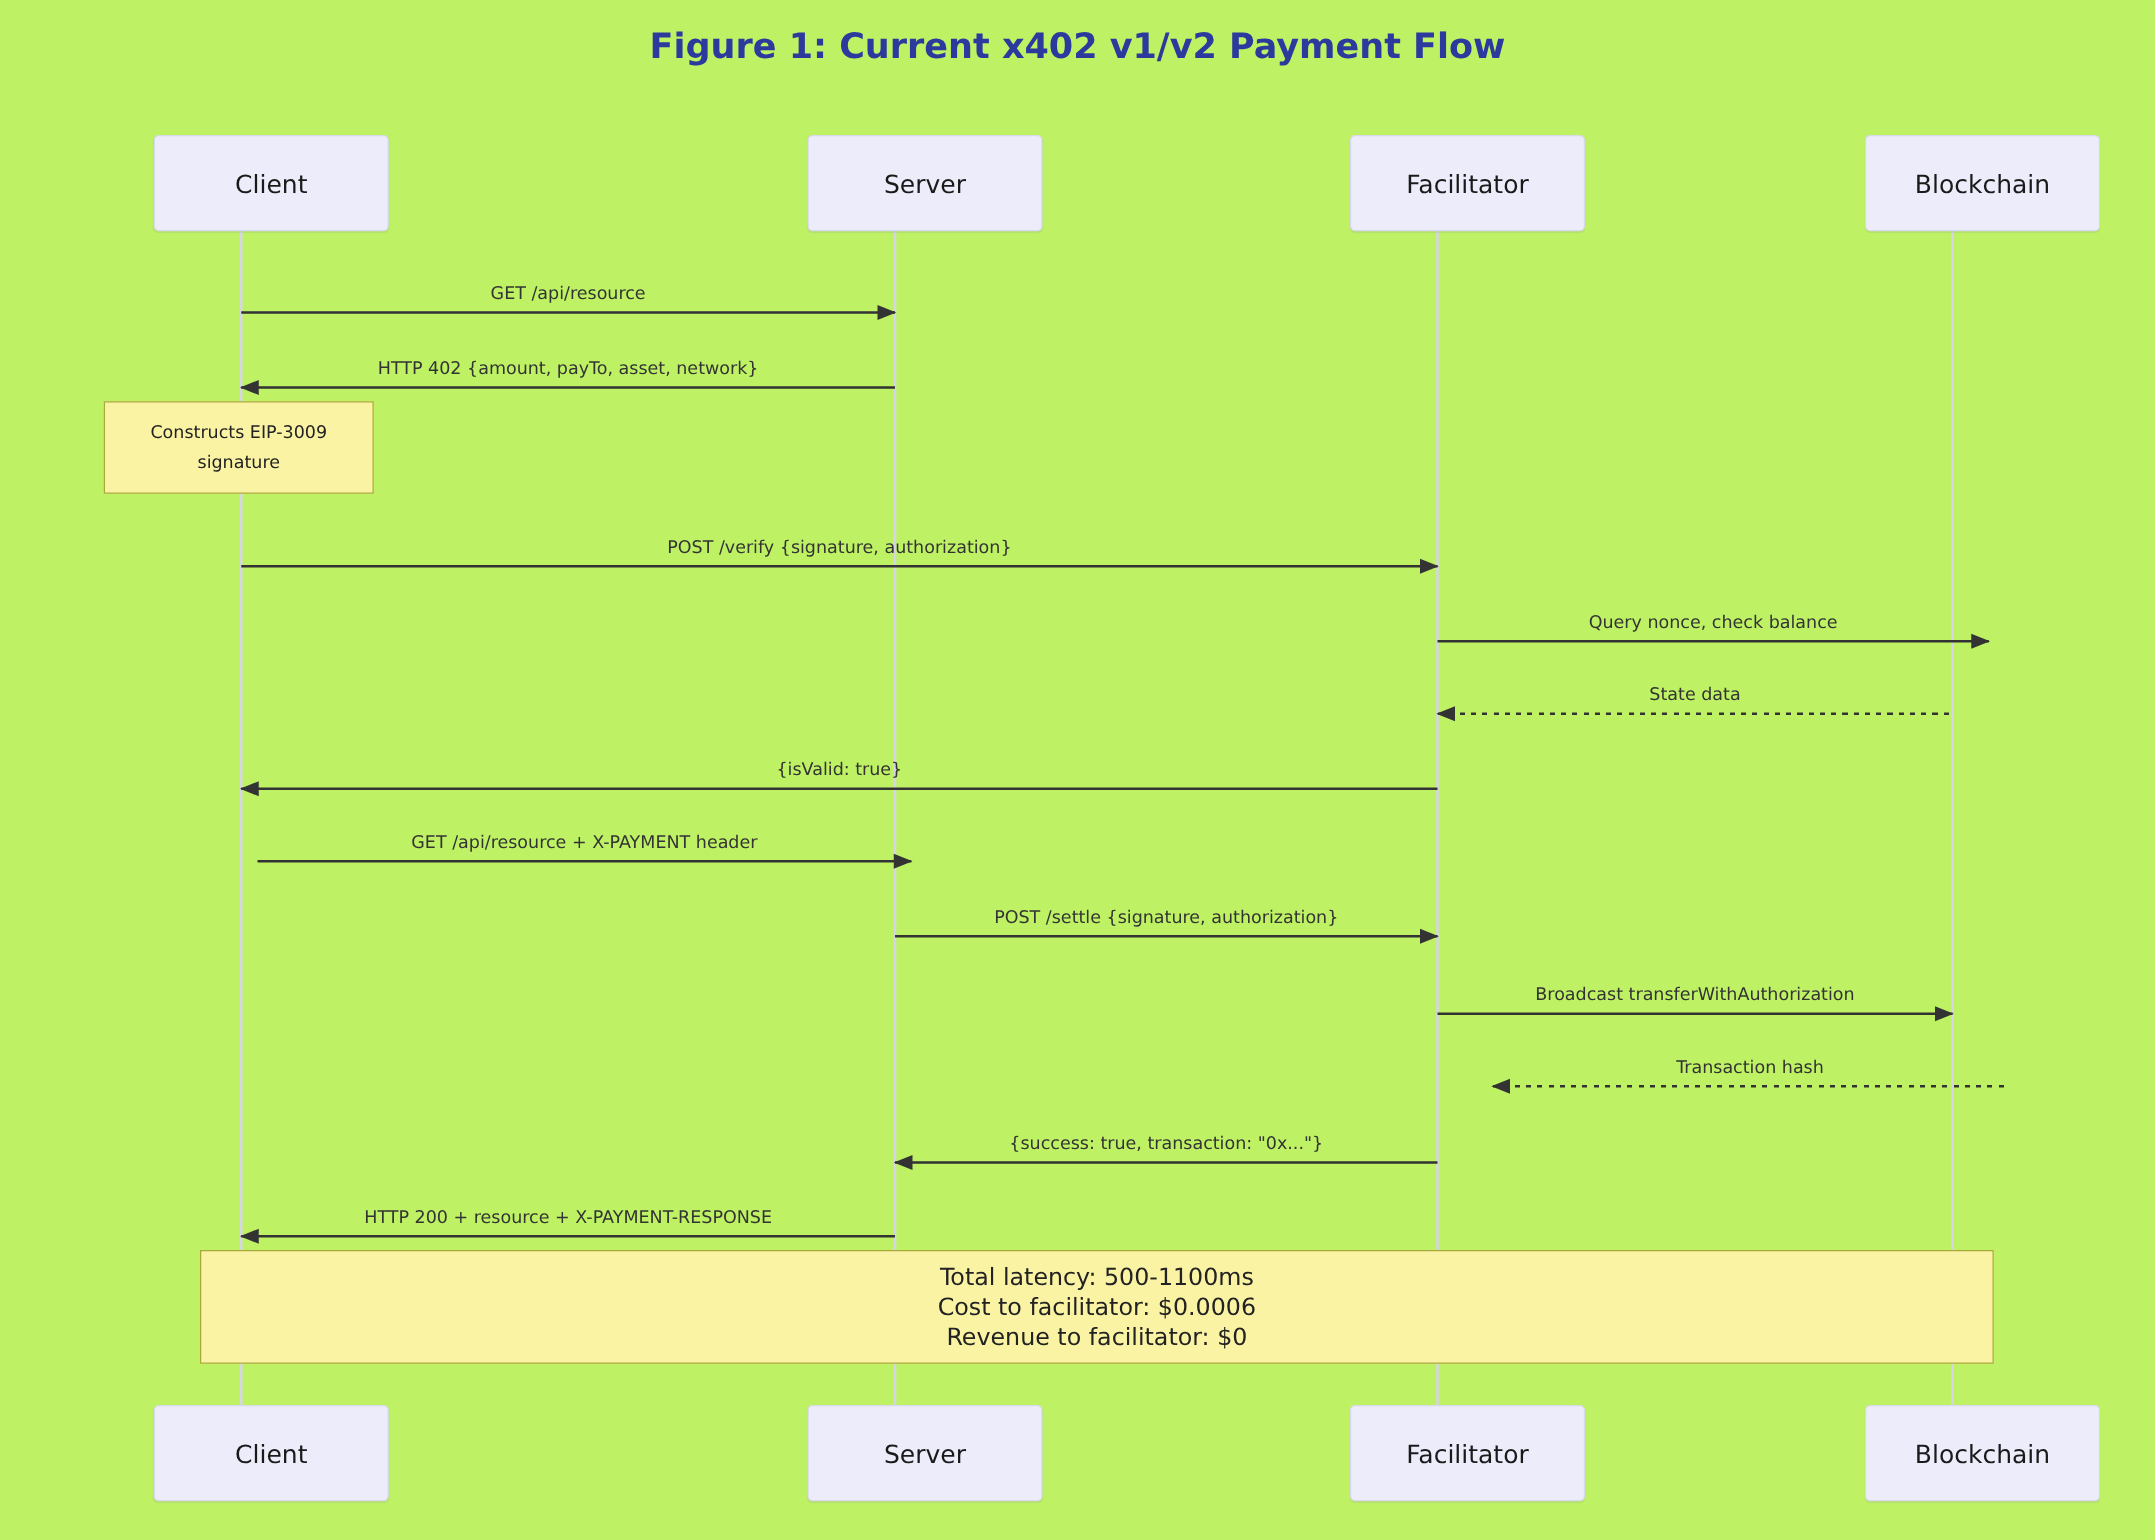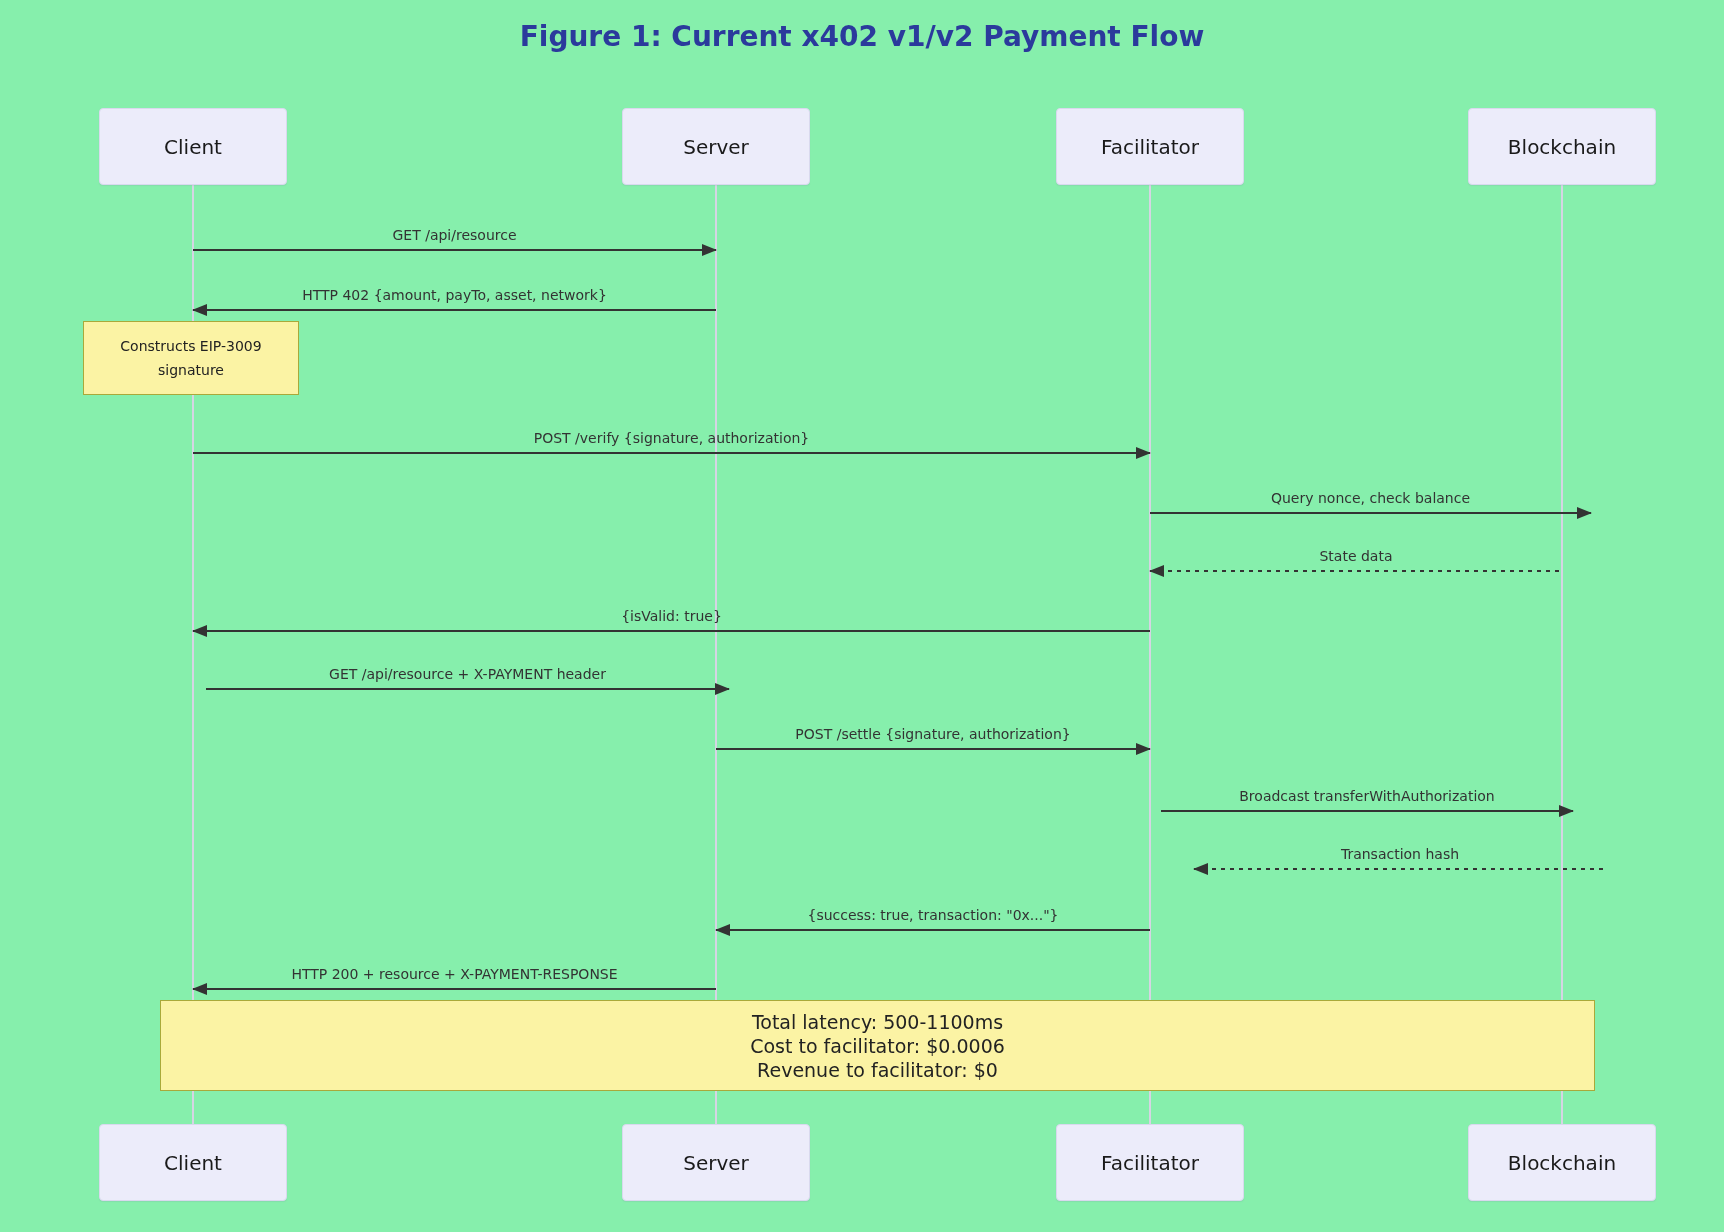--- a/index.html
+++ b/index.html
@@ -1,20 +1,20 @@
 <!DOCTYPE html>
 <html><head>
 <meta charset="utf-8">
 <style>
   html, body { margin: 0; padding: 0; background: #ffffff; }
   .canvas {
     position: relative;
     width: 1724px;
     height: 1232px;
-    background: #86efac;
+    background: #bef264;
     font-family: "DejaVu Sans", "Liberation Sans", sans-serif;
     color: #333333;
     overflow: hidden;
   }
 
   .figure-title {
     position: absolute;
     left: 0; right: 0; top: 20px;
     text-align: center;
     font-size: 28px;
@@ -37,20 +37,21 @@
     background: #ececfa;
     border: 1px solid #d9d9ee;
     border-radius: 4px;
     display: flex;
     align-items: center;
     justify-content: center;
     font-size: 20px;
     color: #1a1a1a;
     box-sizing: border-box;
     box-shadow: 0 1px 1px rgba(120,120,170,0.15);
+    margin-left: 24px;
   }
 
   .msg { position: absolute; height: 34px; }
   .msg .lbl {
     position: absolute;
     bottom: 8px; left: 0; right: 0;
     text-align: center;
     font-size: 14px;
     color: #333333;
     white-space: nowrap;
@@ -159,21 +160,21 @@
     <div class="line"></div>
     <span class="head"></span>
   </div>
 
   <div class="msg dir-right" style="left:716px; top:716px; width:434px;">
     <div class="lbl">POST /settle {signature, authorization}</div>
     <div class="line"></div>
     <span class="head"></span>
   </div>
 
-  <div class="msg dir-right" style="left:1150px; top:778px; width:412px;margin-left:11px;">
+  <div class="msg dir-right" style="left:1150px; top:778px; width:412px;">
     <div class="lbl">Broadcast transferWithAuthorization</div>
     <div class="line"></div>
     <span class="head"></span>
   </div>
 
   <div class="msg dir-left dashed" style="left:1150px; top:836px; width:412px;margin-left:44px;">
     <div class="lbl">Transaction hash</div>
     <div class="line"></div>
     <span class="head"></span>
   </div>

